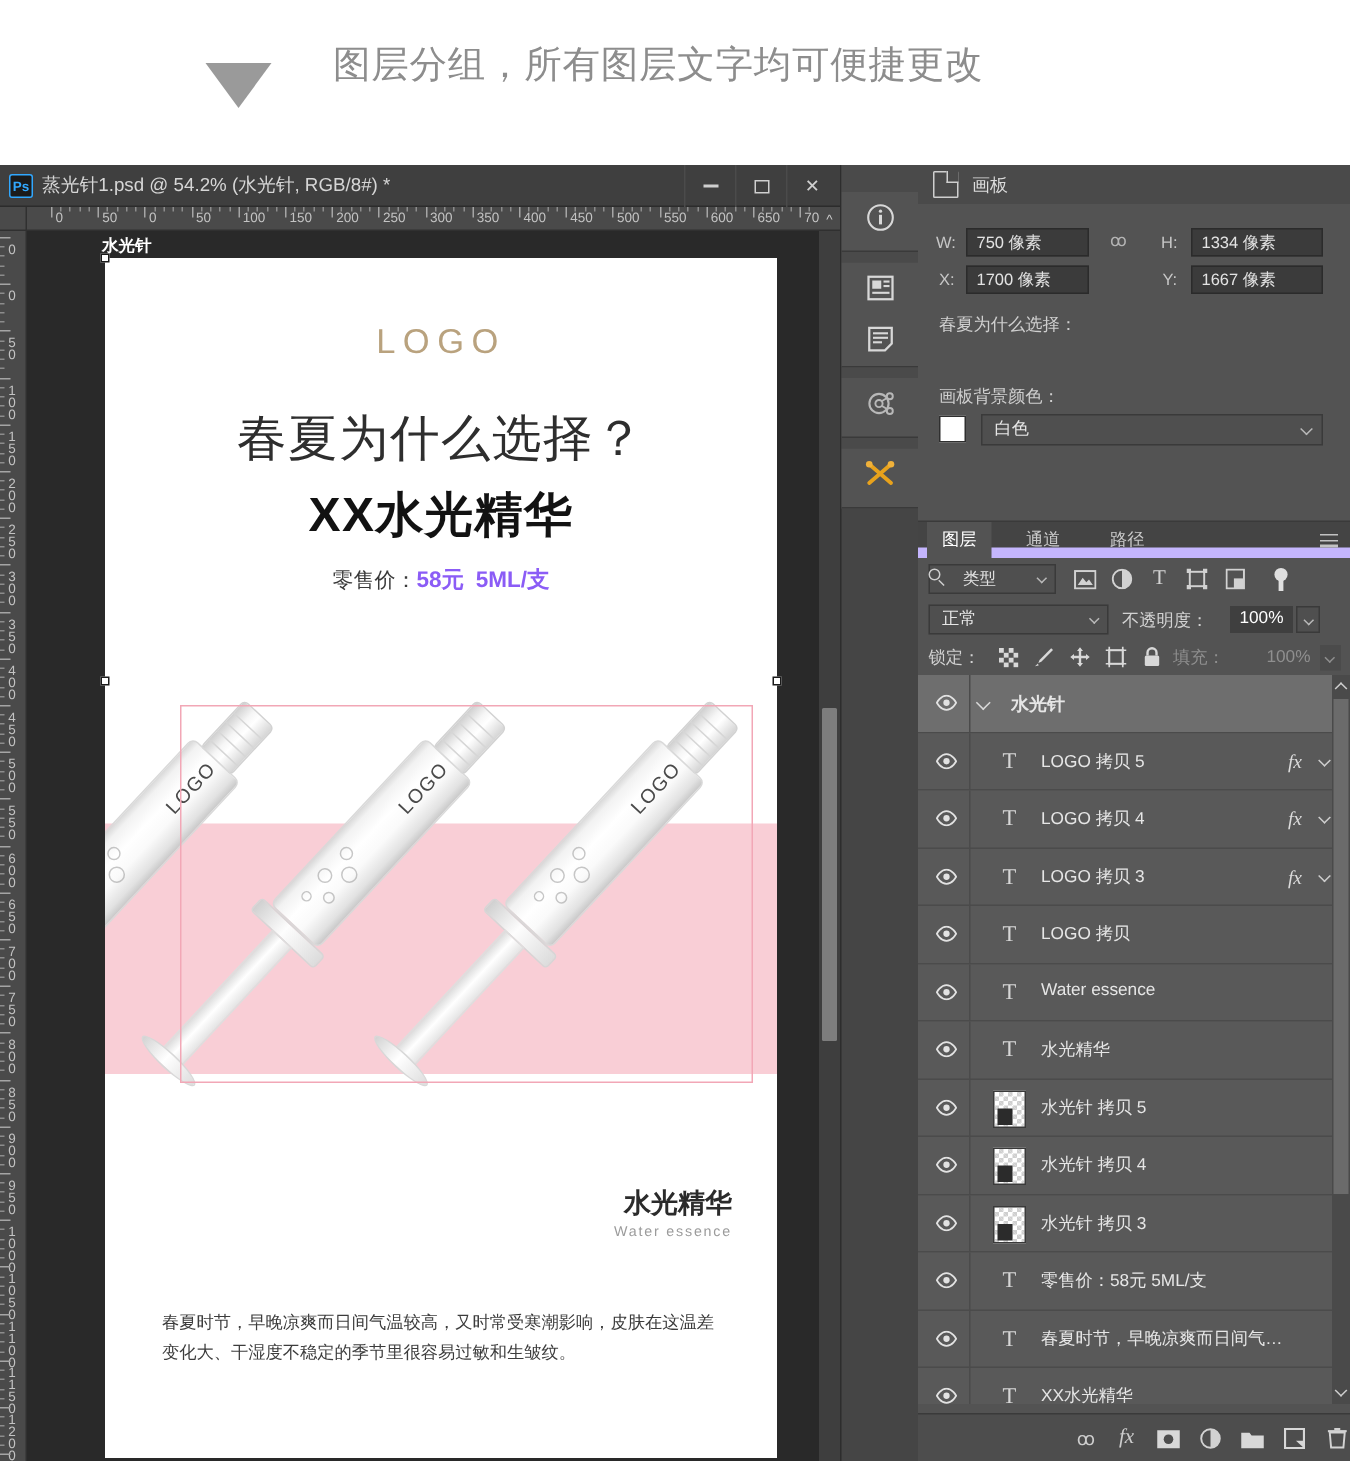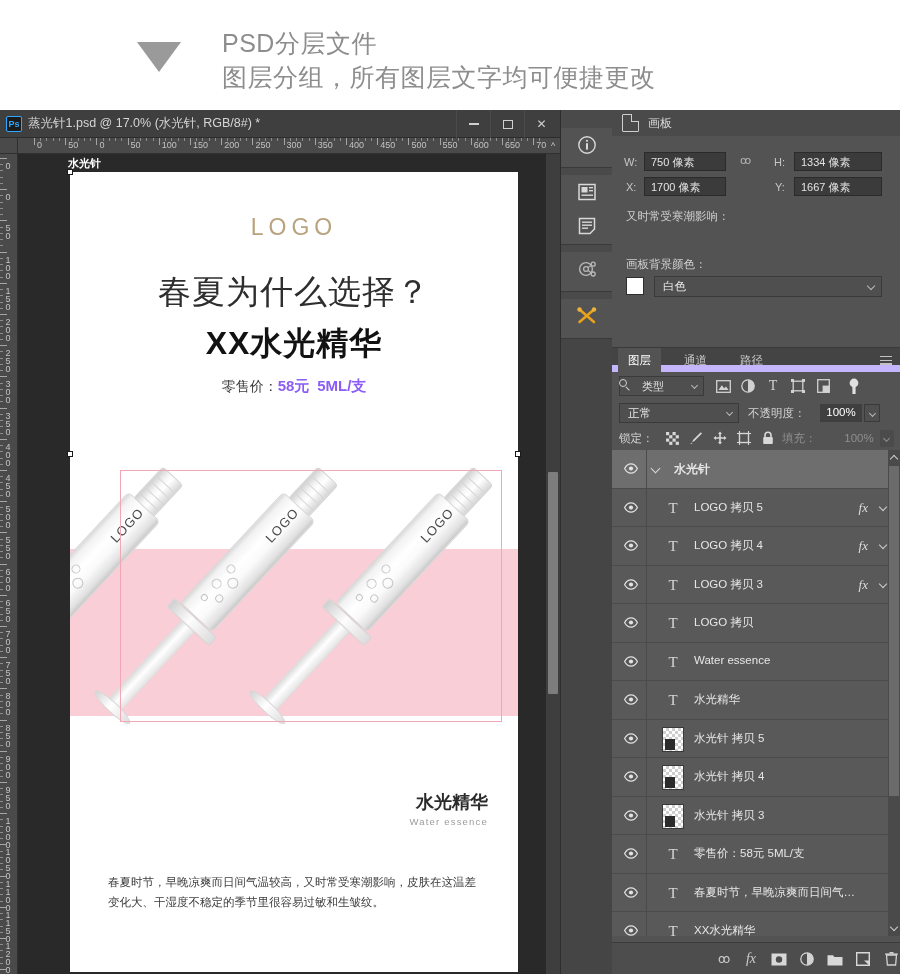--- a/index.html
+++ b/index.html
@@ -228,30 +228,29 @@
       justify-content:center; color:#cdcdcd; font-size:12px; }
 </style>
 </head>
 <body>
 
 <div class="page">
 
   <div class="banner">
     <div class="banner-tri"></div>
     <div class="banner-text">
-      <div>PSD分层文件</div>
       <div>图层分组，所有图层文字均可便捷更改</div>
     </div>
   </div>
 
   <div class="ps">
 
     <div class="titlebar">
       <div class="ps-icon">Ps</div>
-      <div class="doc-title">蒸光针1.psd @ 17.0% (水光针, RGB/8#) *</div>
+      <div class="doc-title">蒸光针1.psd @ 54.2% (水光针, RGB/8#) *</div>
       <div class="winbtns">
         <div class="winbtn">
             <span class="min"></span>
           </div>
         <div class="winbtn">
             <span class="max"></span>
           </div>
         <div class="winbtn">✕</div>
       </div>
     </div>
@@ -680,21 +679,21 @@
         <div class="fld-box" style="left:32px; top:42px; width:82px;">750 像素</div>
         <div class="link-ic" style="left:128px; top:44px;">ꝏ</div>
         <div class="fld-lab" style="left:162px; top:46px;">H:</div>
         <div class="fld-box" style="left:182px; top:42px; width:88px;">1334 像素</div>
 
         <div class="fld-lab" style="left:14px; top:71px;">X:</div>
         <div class="fld-box" style="left:32px; top:67px; width:82px;">1700 像素</div>
         <div class="fld-lab" style="left:163px; top:71px;">Y:</div>
         <div class="fld-box" style="left:182px; top:67px; width:88px;">1667 像素</div>
 
-        <div class="sel-lab" style="left:14px; top:99px;">又时常受寒潮影响：</div>
+        <div class="sel-lab" style="left:14px; top:99px;">春夏为什么选择：</div>
 
         <div class="sel-lab" style="left:14px; top:147px;">画板背景颜色：</div>
         <div class="swatch" style="left:14px; top:167px;"></div>
         <div class="sel" style="left:42px; top:166px; width:228px;">
           <span>白色</span>
           <i class="cv"></i>
         </div>
       </div>
 
       <div class="lay">

